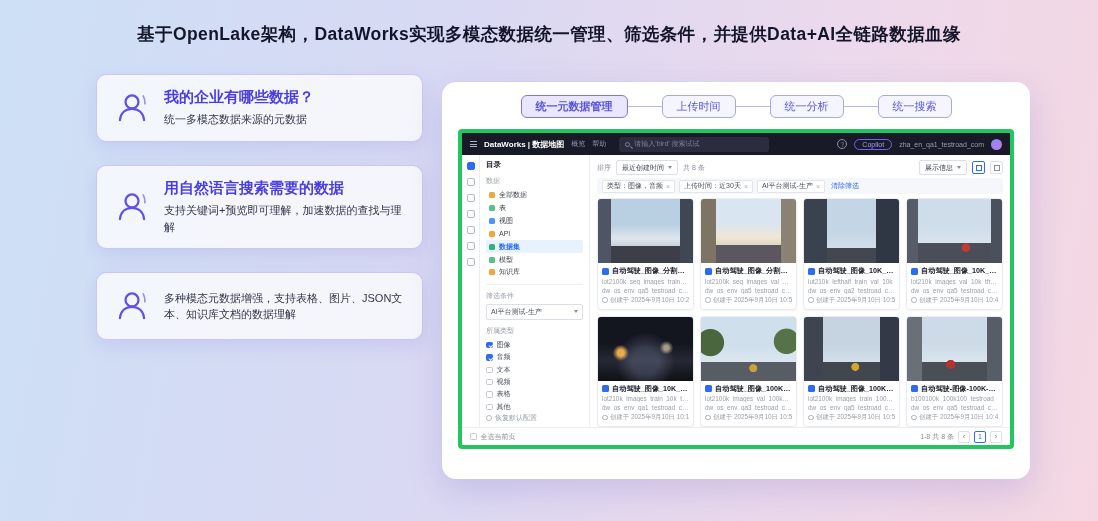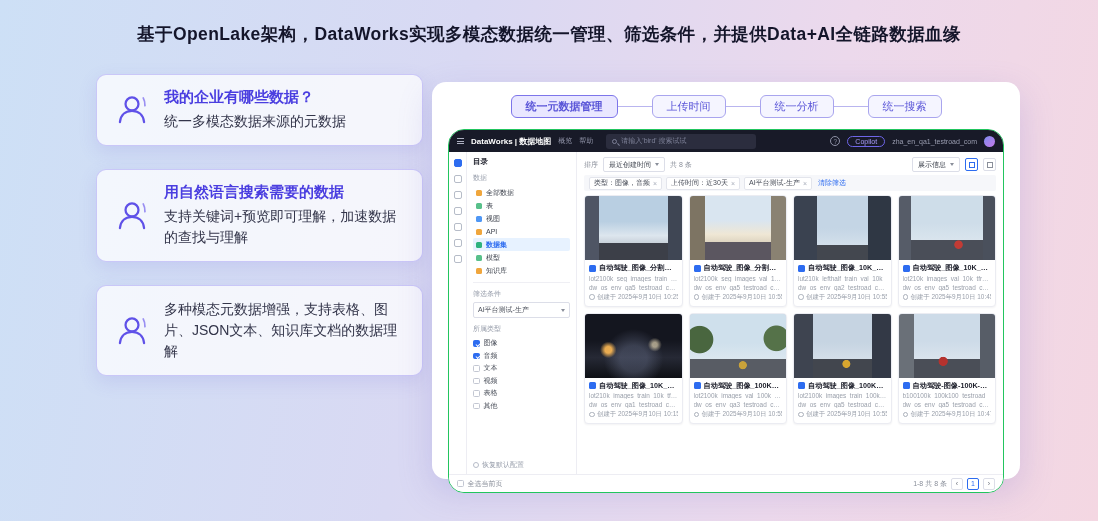--- a/index.html
+++ b/index.html
@@ -10,33 +10,33 @@
   .headline{position:absolute;top:22px;left:0;right:0;text-align:center;
     font-size:17.5px;font-weight:700;color:#14152a;letter-spacing:.4px}
 
   
   .features{position:absolute;left:96px;top:74px;width:327px;display:flex;flex-direction:column;gap:23px}
   .feature-card{background:rgba(255,255,255,.74);border:1px solid rgba(138,128,240,.40);
     border-radius:10px;padding:13px 15px;display:flex;gap:12px;align-items:center;
     box-shadow:0 6px 18px rgba(120,110,220,.16)}
   .feature-icon{flex:0 0 40px;height:40px;display:grid;place-items:center}
   .feature-title{font-size:15px;font-weight:700;color:#4a3ee0;margin-bottom:4px}
-  .feature-sub{font-size:14px;color:#33354a;line-height:1.5}
+  .feature-sub{font-size:11px;color:#33354a;line-height:1.5}
 
   
-  .panel{position:absolute;left:432px;top:82px;width:588px;height:397px;background:#fff;
+  .panel{position:absolute;left:442px;top:82px;width:588px;height:397px;background:#fff;
     border-radius:14px;box-shadow:0 12px 34px rgba(110,100,200,.22);padding:13px 16px 5px}
   .pill-row{display:flex;align-items:center;justify-content:center}
   .pill{font-size:11px;color:#5a55d8;border:1px solid #a9a5ee;background:#f5f5ff;
     border-radius:6px;padding:3px 14px;white-space:nowrap;cursor:pointer}
   .pill.active{background:#e9e7ff;border-color:#7d75ea;font-weight:700}
   .pill-link{width:34px;height:1px;background:#b9b5ef}
 
   
-  .app{margin-top:11px;height:364px;border:1px solid #22c55e;border-radius:16px;overflow:hidden;
+  .app{margin-top:11px;height:320px;border:4px solid #22c55e;border-radius:4px;overflow:hidden;
     display:flex;flex-direction:column;font-size:7px;color:#333;background:#fff}
   .topbar{flex:0 0 22px;background:#181a28;display:flex;align-items:center;gap:7px;
     padding:0 8px;color:#c9cbd8;white-space:nowrap;overflow:hidden}
   .burger{display:flex;flex-direction:column;gap:1.5px}
   .burger i{display:block;width:7px;height:1px;background:#aeb1c2}
   .logo{color:#fff;font-size:8px;font-weight:700}
   .topnav{color:#8f92a6}
   .topsearch{flex:0 0 150px;margin-left:6px;background:#2b2d3e;border-radius:3px;color:#7d8097;
     padding:2.5px 6px;display:flex;gap:4px;align-items:center}
   .mag{width:5px;height:5px;border:1px solid #7d8097;border-radius:50%;position:relative}

